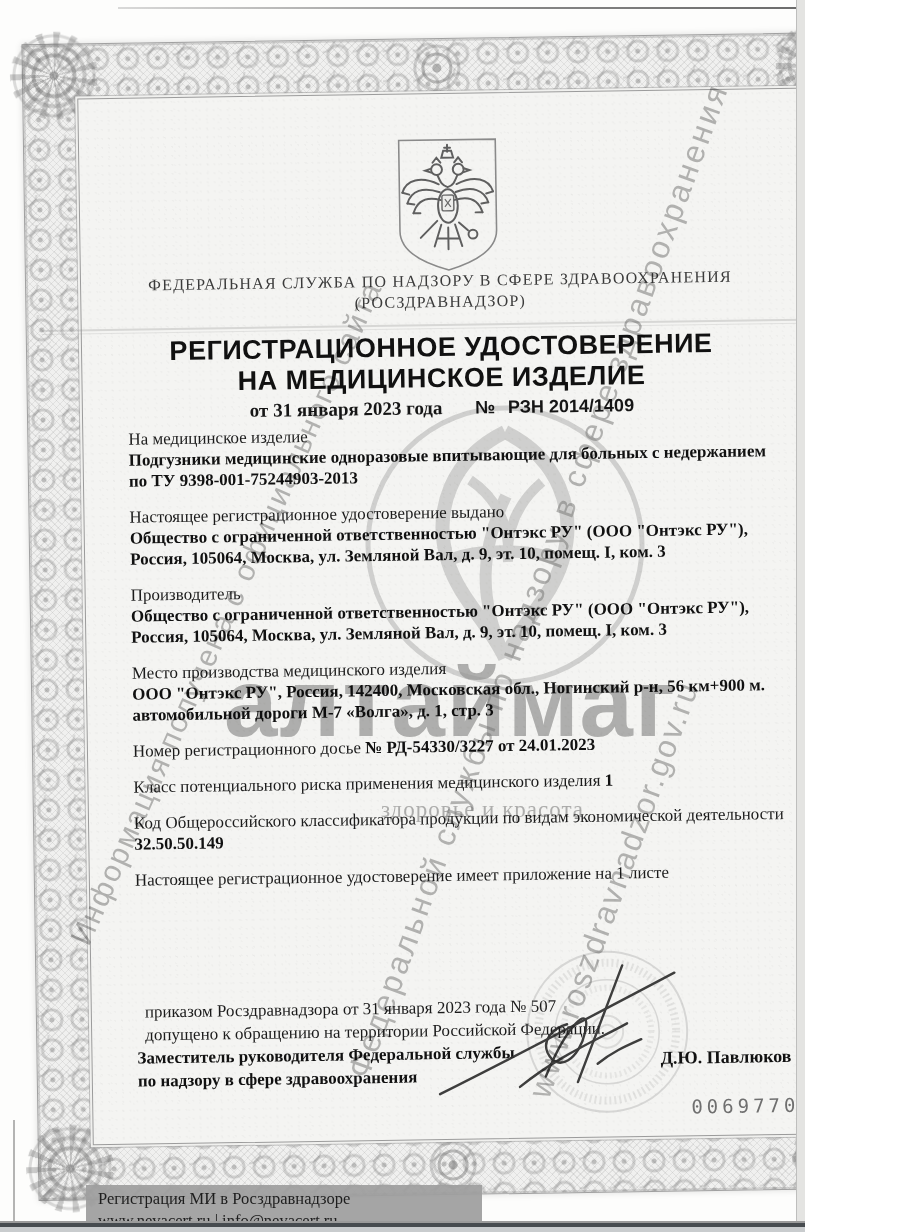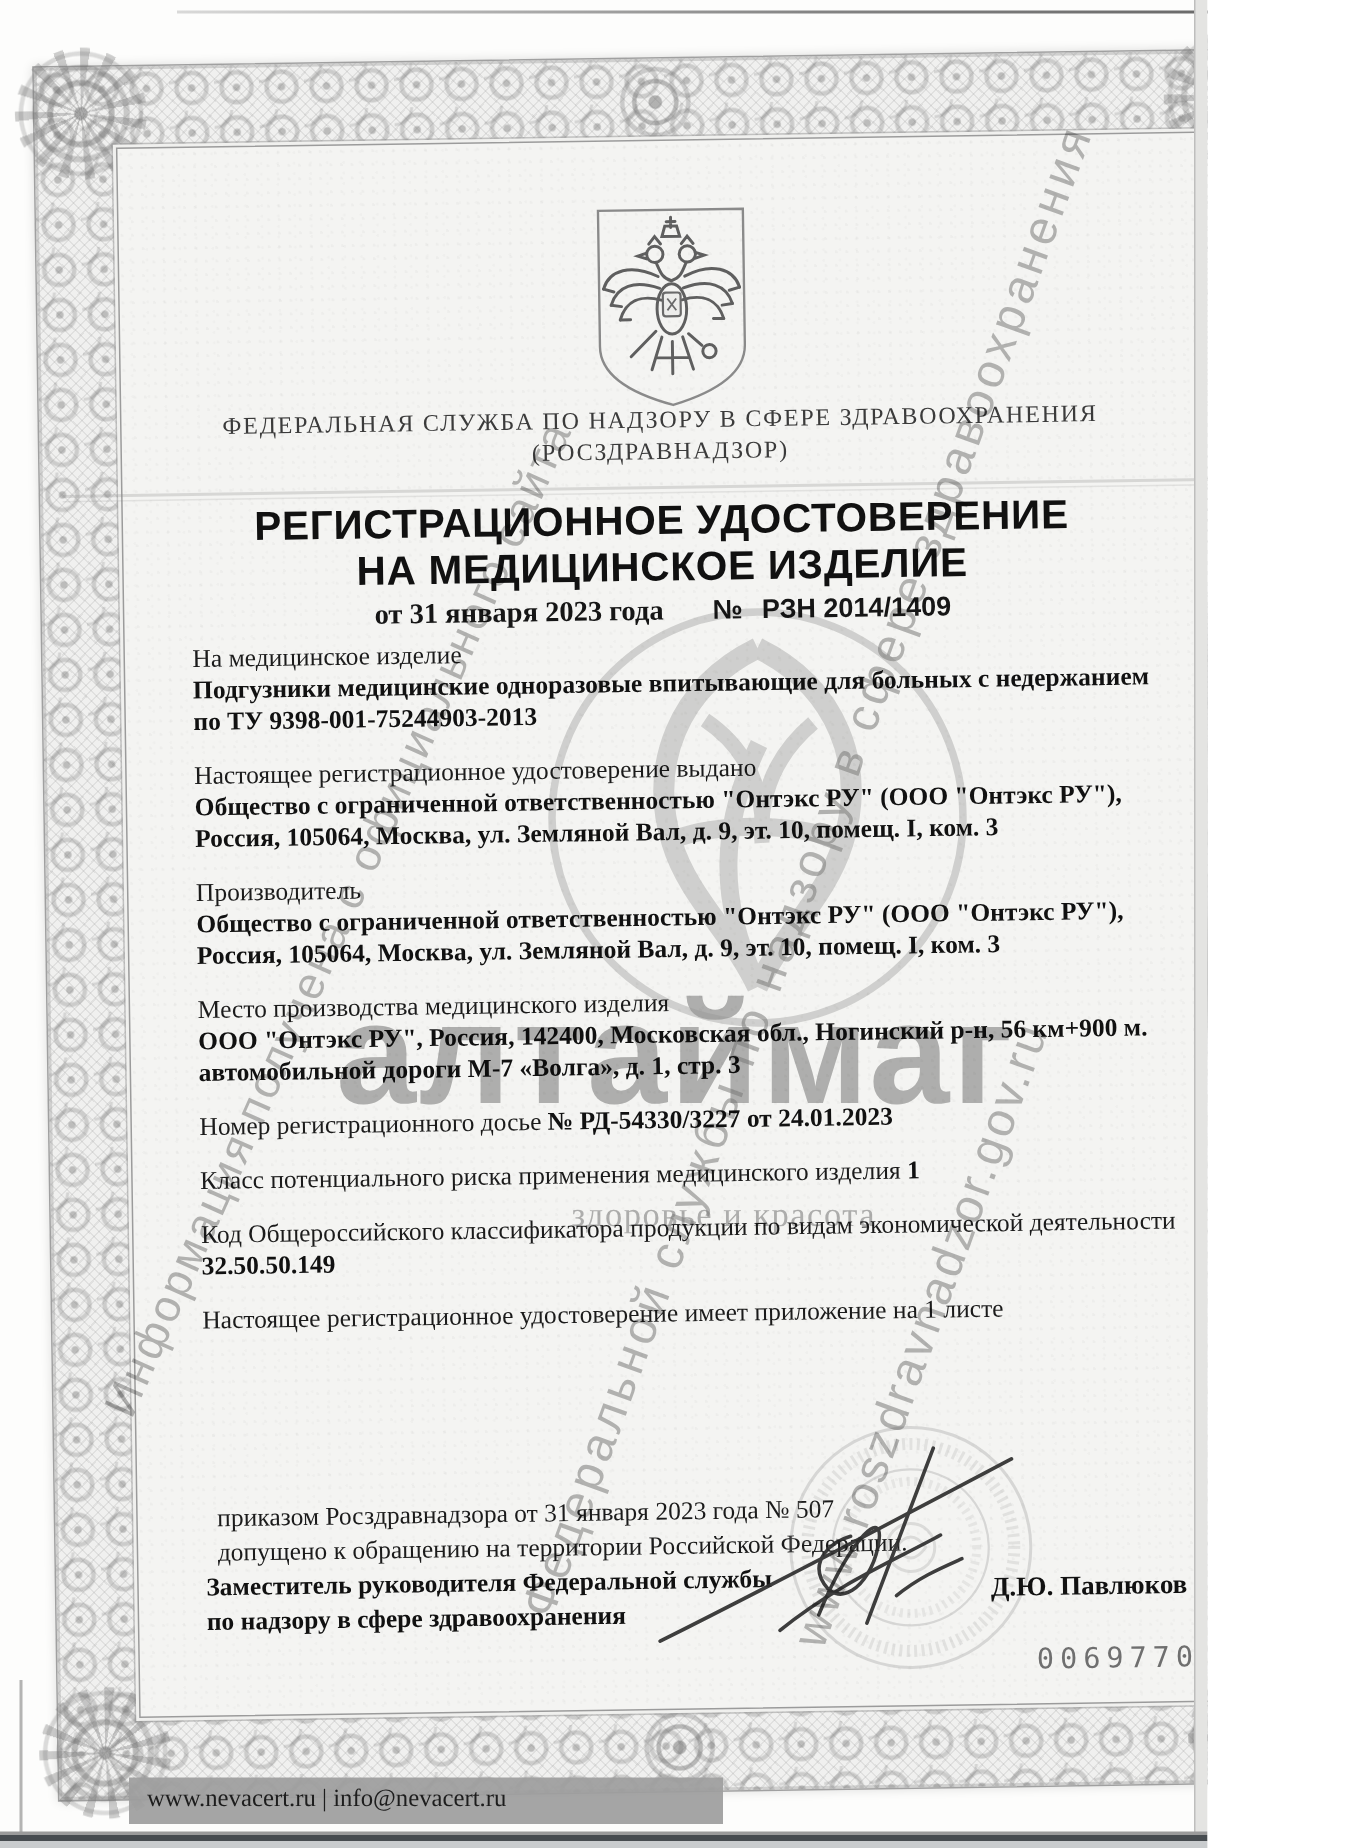--- a/index.html
+++ b/index.html
@@ -237,17 +237,18 @@
       </g>
     </svg>
     <div class="wm-store">алтаймаг</div>
     <div class="wm-tagline">здоровье и красота</div>
     <div class="wm-diag wm-d1">Информация получена с официального сайта</div>
     <div class="wm-diag wm-d2">Федеральной службы по надзору в сфере здравоохранения</div>
     <div class="wm-diag wm-d3">www.roszdravnadzor.gov.ru</div>
   </div>
 
   <div class="badge">
+    <div>Регистрация МИ в Росздравнадзоре</div>
     <div>www.nevacert.ru | info@nevacert.ru</div>
   </div>
 
   <div class="edge-bottom"></div>
 </div>
 
 </body></html>

